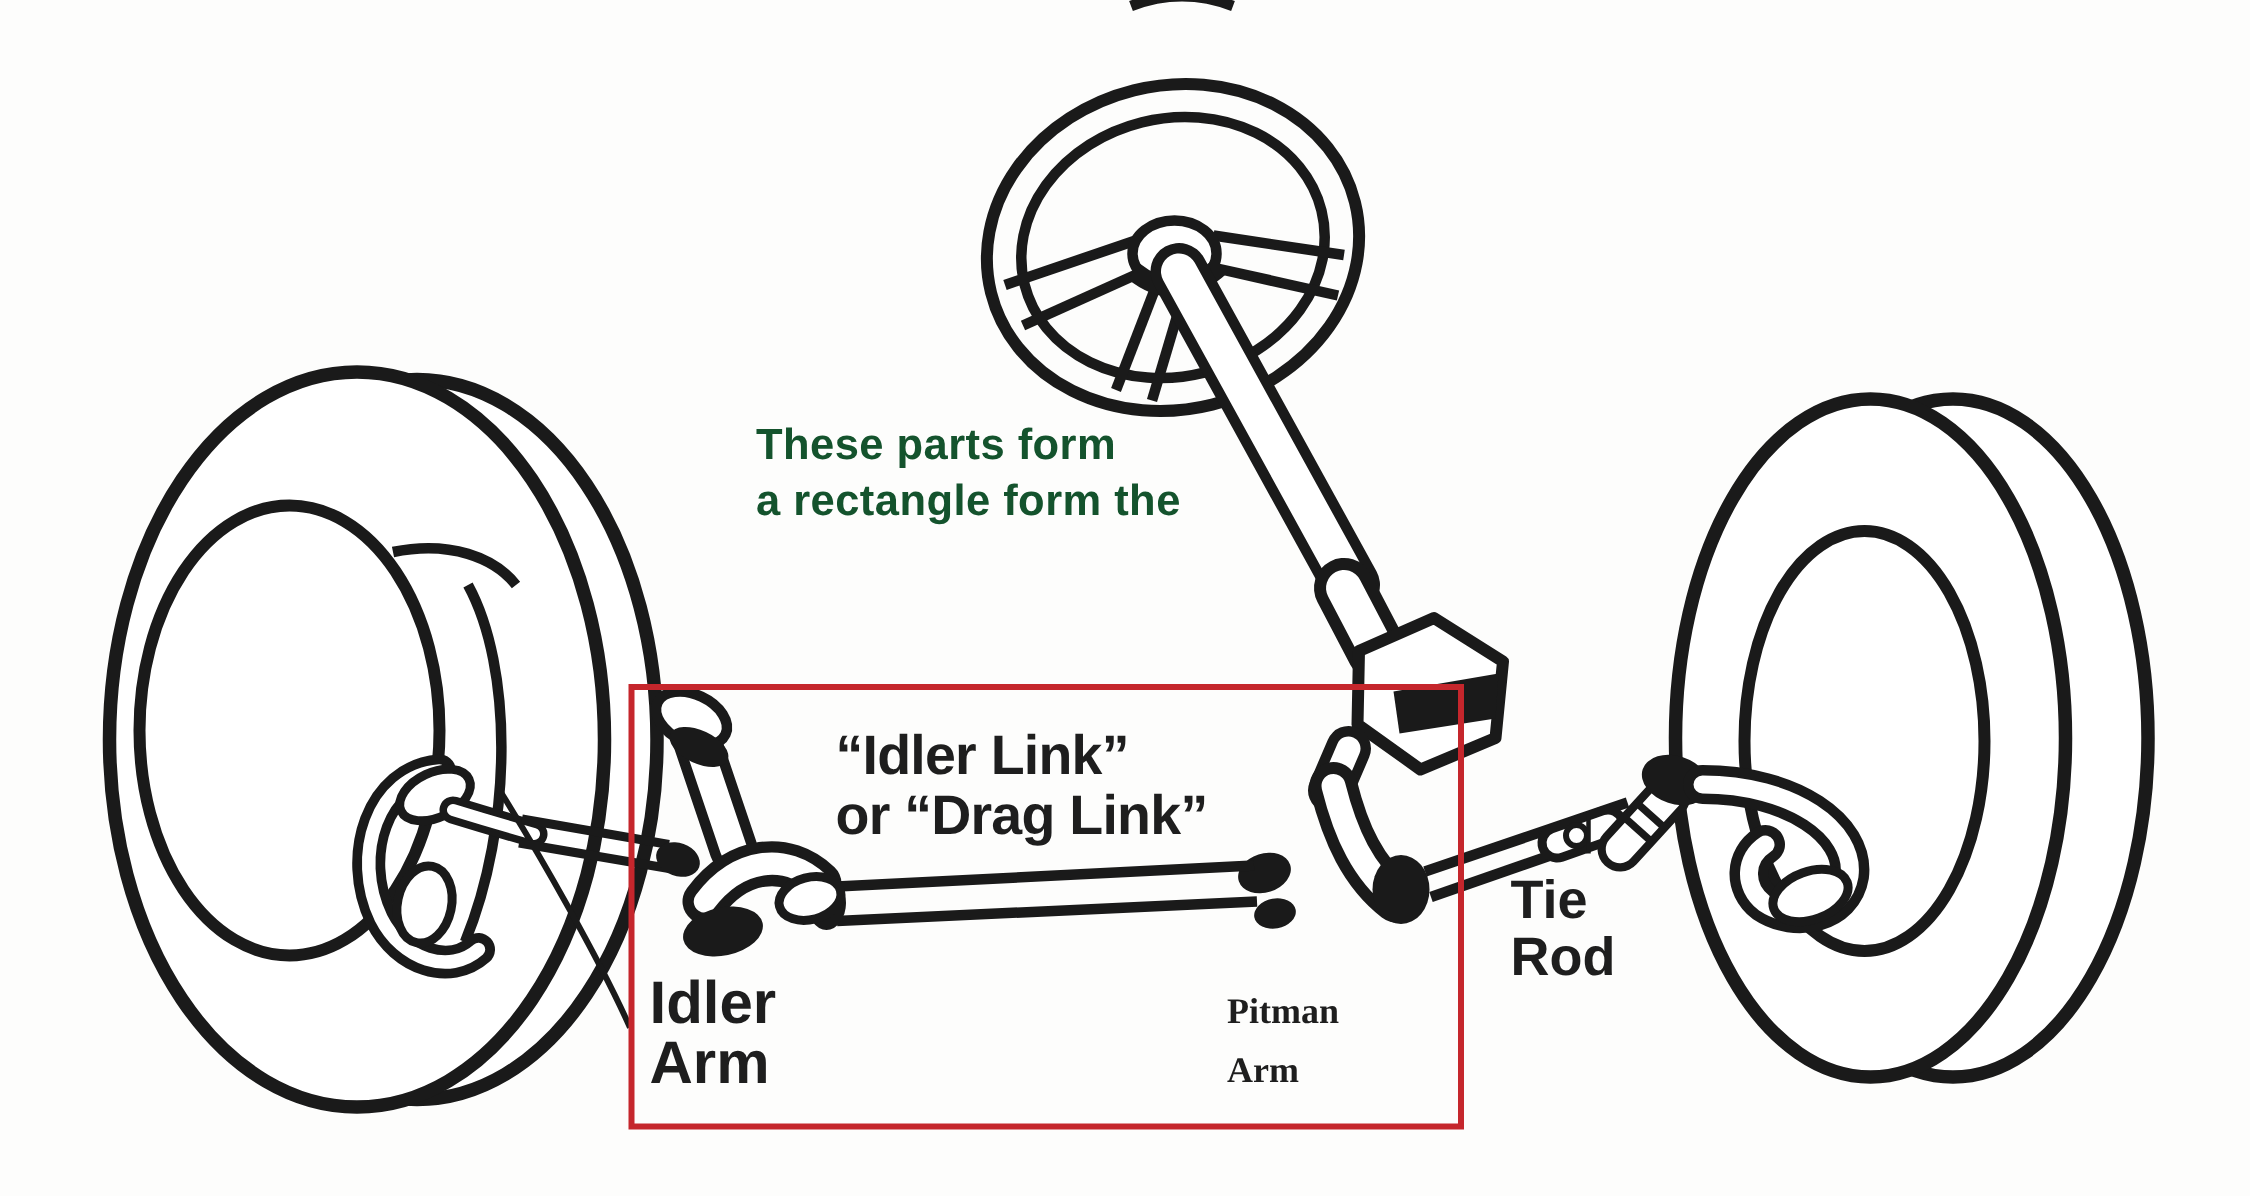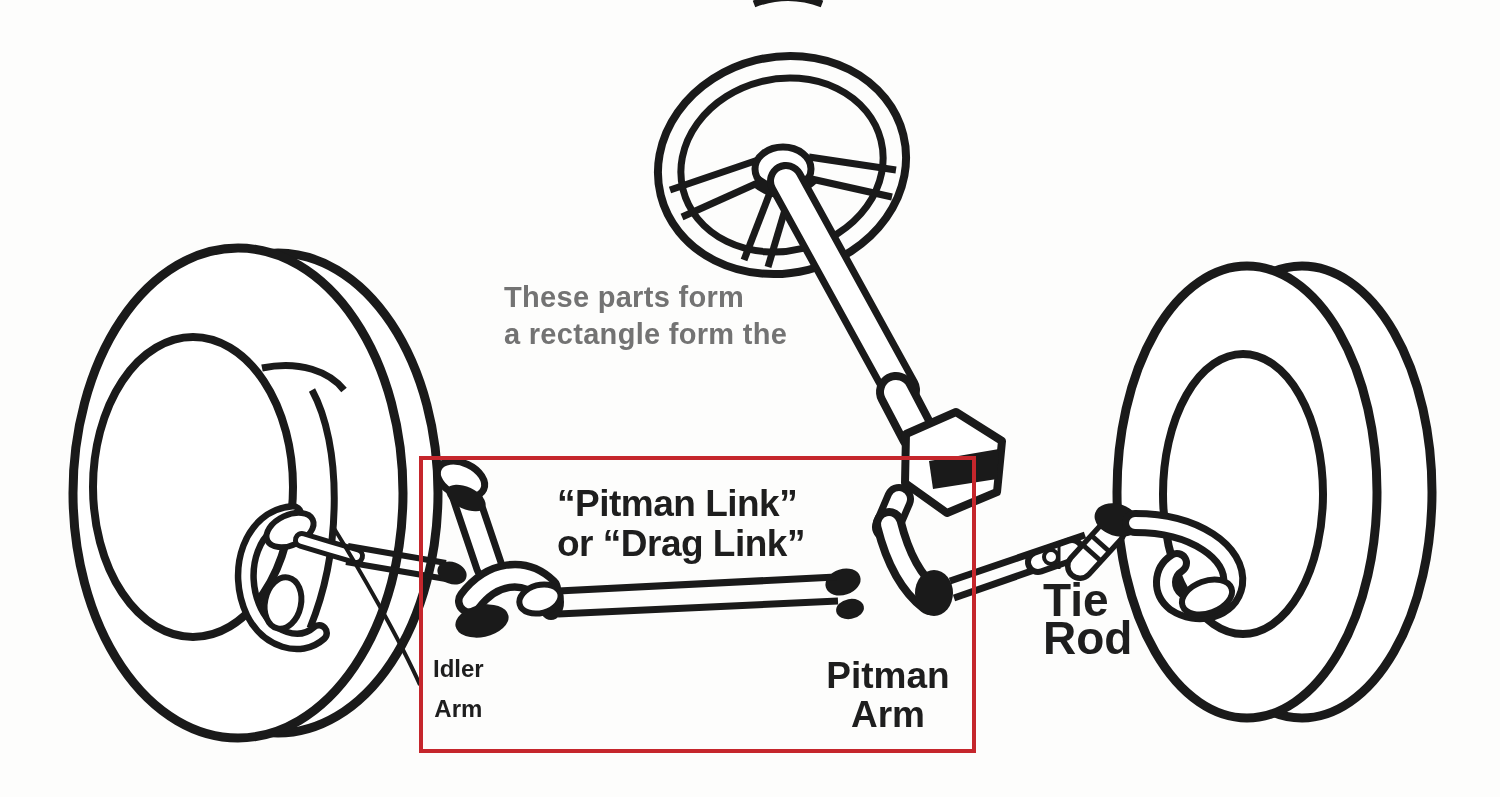--- a/index.html
+++ b/index.html
@@ -13,27 +13,27 @@
   .ink{stroke:var(--ink,#1a1a1a);fill:none;}
   .ink-fill{fill:var(--ink,#1a1a1a);stroke:none;}
   .paper{fill:#fff;stroke:var(--ink,#1a1a1a);}
   .white-core{stroke:#fff;fill:none;}
   .hl{stroke:var(--highlight,#c5262c);fill:none;}
   .label{
     position:absolute;font-weight:700;color:#1e1e1e;
     white-space:nowrap;letter-spacing:0px;
   }
   .note{
-    left:504px;top:279px;font-size:29px;line-height:37px;color:#737373;
+    left:504px;top:279px;font-size:29px;line-height:37px;color:#14532d;
     letter-spacing:0.3px;
   }
   .center-link-label{left:557px;top:484px;font-size:37px;line-height:40px;letter-spacing:-0.5px;}
-  .idler-label{left:433px;top:649px;font-size:24px;line-height:40px;text-align:center;}
-  .pitman-label{left:818px;top:656px;font-size:37px;line-height:39px;width:140px;text-align:center;}
-  .tierod-label{left:1007px;top:581px;font-size:46px;line-height:38px;margin-left:36px;}
+  .idler-label{left:433px;top:649px;font-size:40px;line-height:40px;}
+  .pitman-label{left:818px;top:656px;font-size:24px;line-height:39px;width:140px;text-align:left;font-family:Liberation Serif, serif;}
+  .tierod-label{left:1007px;top:581px;font-size:36px;line-height:38px;}
 </style>
 </head>
 <body>
 
 <div class="stage">
 
   <svg width="1500" height="797" viewBox="0 0 1500 797">
 
     <path d="M 754 4 Q 788 -9 822 4" class="ink" stroke-width="7"></path>
 
@@ -143,21 +143,21 @@
 
     <rect x="421" y="458" width="553" height="293" class="hl" stroke-width="4"></rect>
   </svg>
 
   <div class="label note">
     <div>These parts form</div>
     <div>a rectangle form the</div>
   </div>
 
   <div class="label center-link-label">
-    <div>“Pitman Link”</div>
+    <div>“Idler Link”</div>
     <div>or “Drag Link”</div>
   </div>
 
   <div class="label idler-label">
     <div>Idler</div>
     <div>Arm</div>
   </div>
 
   <div class="label pitman-label">
     <div>Pitman</div>

